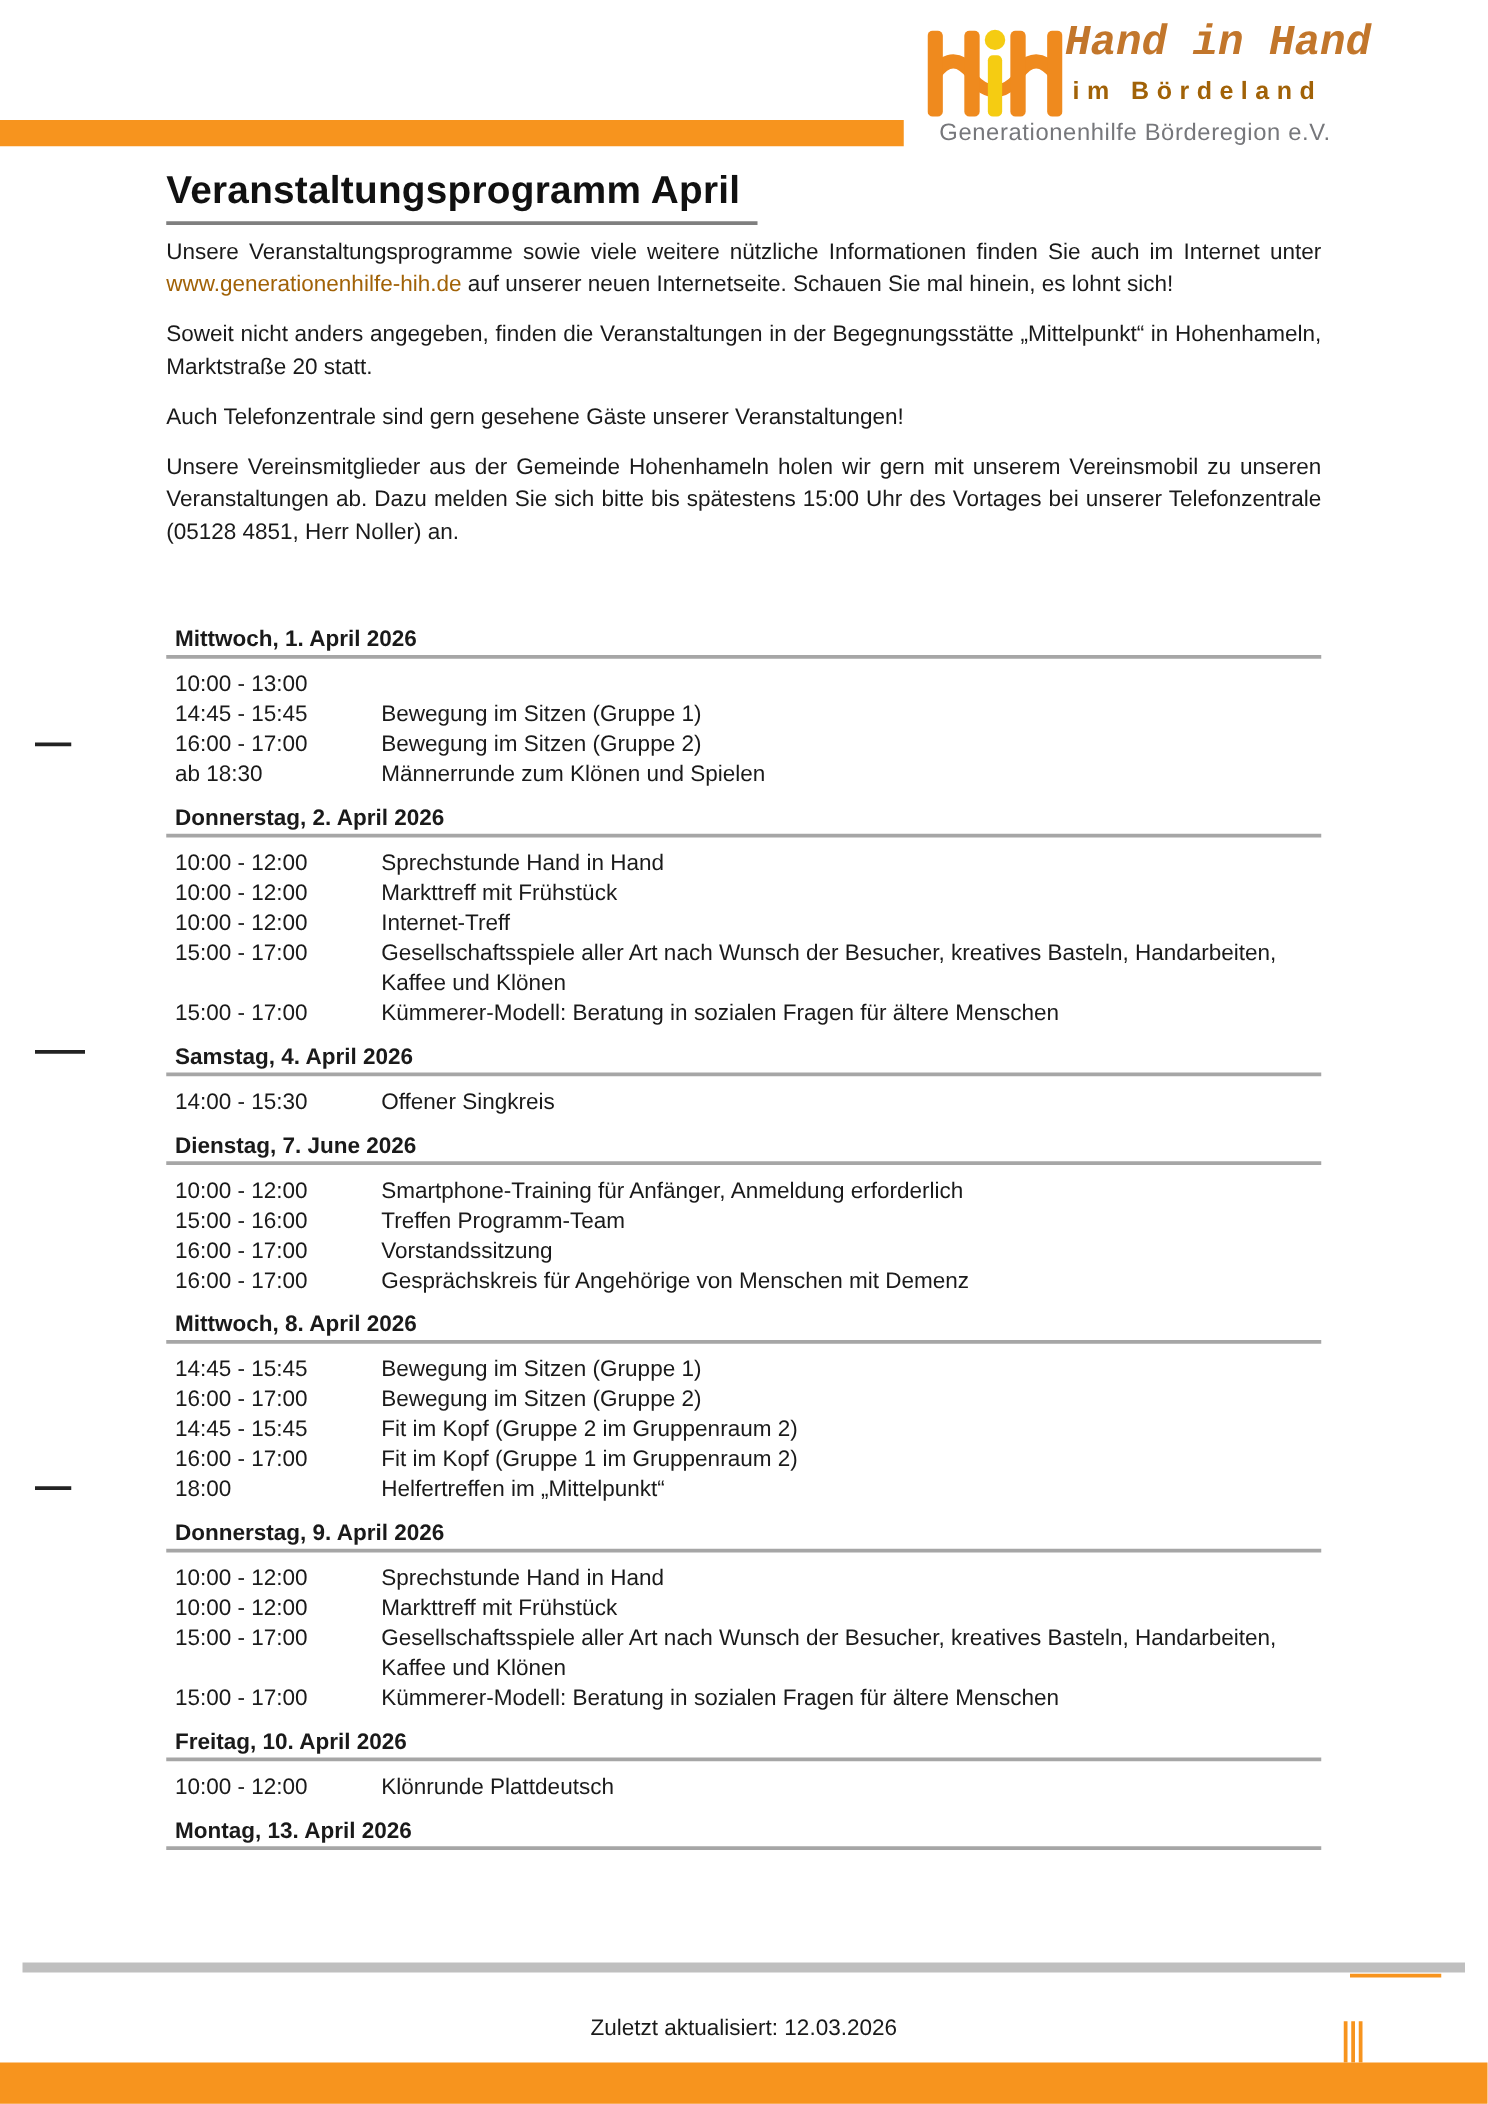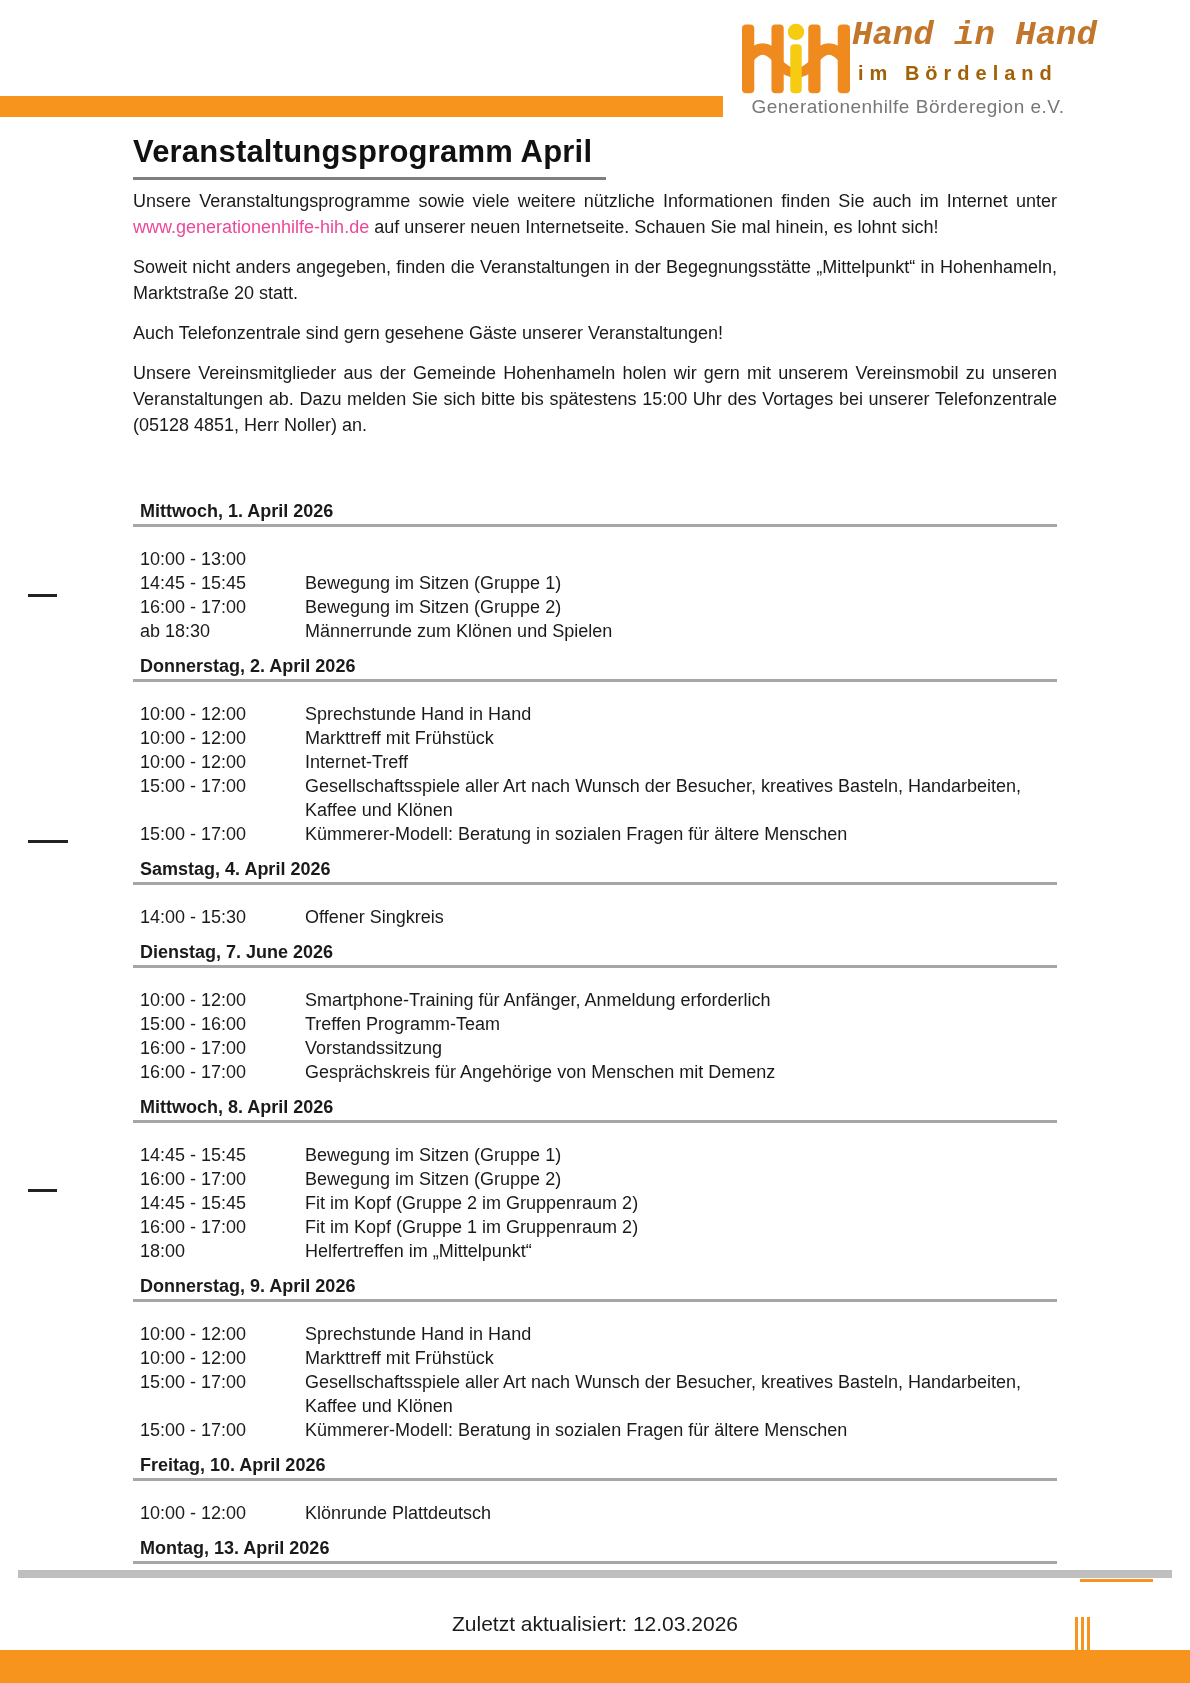--- a/index.html
+++ b/index.html
@@ -37,40 +37,40 @@
   .title-wrap { position: absolute; left: 133px; top: 134px; }
   .page-title {
     margin: 0; font-size: 31px; font-weight: bold; color: #111;
     padding: 0 14px 7px 0; border-bottom: 3px solid #7f7f7f; letter-spacing: 0.2px;
     display: inline-block; white-space: nowrap;
   }
 
   
   .intro { position: absolute; left: 133px; top: 188px; width: 924px; font-size: 18px; line-height: 26px; text-align: justify; }
   .intro p { margin: 0 0 14px 0; }
-  .weblink { color: #ec4899; text-decoration: none; margin-top: 15px; }
+  .weblink { color: #a16207; text-decoration: none; margin-top: 15px; }
 
   
   .schedule { position: absolute; left: 133px; top: 500px; width: 924px; font-size: 18px; }
   .day-header {
     font-weight: bold; font-size: 18px; line-height: 22px;
-    padding: 0 0 2px 7px; border-bottom: 3px solid #a6a6a6; margin: 12px 0 20px 0;
+    padding: 0 0 2px 7px; border-bottom: 3px solid #a6a6a6; margin: 12px 0 8px 0;
   }
   .day-section:first-child .day-header { margin-top: 0; }
   .event-row { display: flex; line-height: 24px; padding-left: 7px; }
   .event-time { flex: 0 0 165px; width: 165px; }
   .event-title { flex: 1; }
 
   
   .fold-mark { position: absolute; height: 3px; background: #222; }
 
   
   .footer-divider { position: absolute; left: 18px; top: 1570px; width: 1154px; height: 8px; background: #bfbfbf; }
   .footer-divider-accent { position: absolute; left: 1080px; top: 1579px; width: 73px; height: 3px; background: #f7941e; }
-  .footer-note { position: absolute; left: 0; top: 1612px; width: 1190px; text-align: center; font-size: 21px; color: #1a1a1a; }
+  .footer-note { position: absolute; left: 0; top: 1612px; width: 1190px; text-align: center; font-size: 18px; color: #1a1a1a; }
   .footer-ticks { position: absolute; left: 1075px; top: 1617px; height: 33px; display: flex; gap: 3px; }
   .footer-ticks span { width: 3px; height: 33px; background: #f7941e; display: block; }
   .bottom-bar { position: absolute; left: 0; top: 1650px; width: 1190px; height: 33px; background: #f7941e; }
 </style>
 </head>
 <body>
 
 <svg class="logo-figures" viewBox="0 0 132 100" aria-hidden="true">
 
   <path d="M7 56 q18 -24 37 0" stroke="#ef8a1e" stroke-width="14" fill="none"></path>

